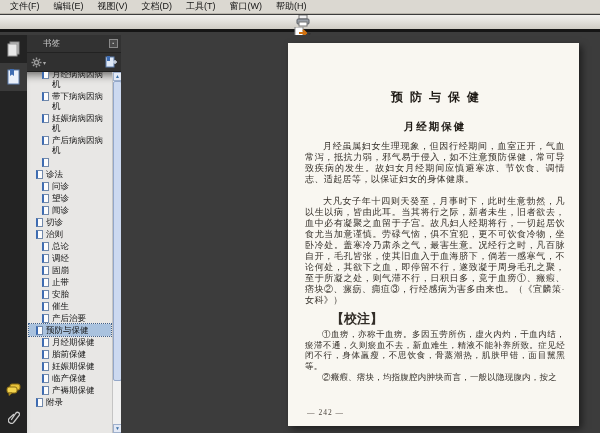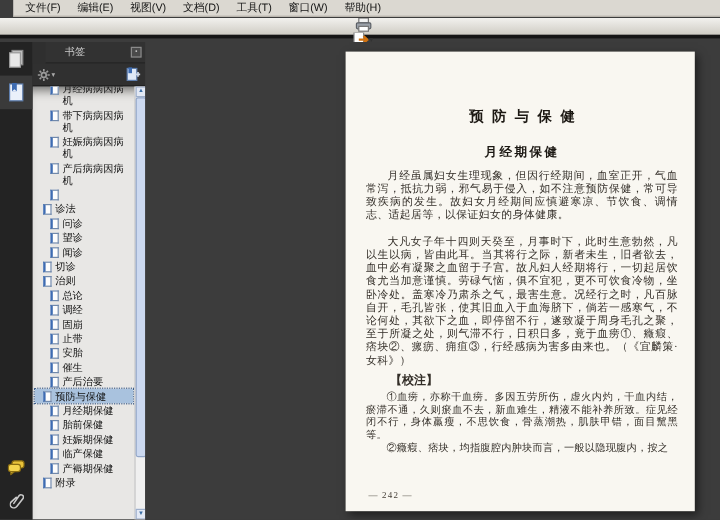--- a/index.html
+++ b/index.html
@@ -1,20 +1,20 @@
 <!DOCTYPE html>
 <html><head>
 <meta charset="utf-8">
 <style>
   * { margin:0; padding:0; box-sizing:border-box; }
   html,body { width:600px; height:433px; overflow:hidden; background:#3c3c3c; }
   .app { position:relative; width:600px; height:433px; font-family:"Liberation Sans",sans-serif; }
 
   
-  .menubar { position:absolute; top:0; left:11px; right:0; height:14px; background:#dbd8d1;
+  .menubar { position:absolute; top:0; left:0; right:0; height:14px; background:#dbd8d1;
     border-bottom:1px solid #b9b5ac; display:flex; align-items:center; padding-left:3px; }
   .menu-item { font-size:9px; line-height:13px; padding:0 7px; color:#141414; cursor:default; }
 
   
   .toolbar { position:absolute; top:15px; left:0; right:0; height:17px;
     background:linear-gradient(#f2f1ee,#cfccc4); border-bottom:3px solid #151515;
     display:flex; align-items:center; padding-left:5px;flex-direction:column; }
   .tbtn { height:15px; min-width:17px; display:flex; align-items:center; justify-content:center;
     border-radius:2px; margin:0 1px; }
   .sep { width:1px; height:12px; background:#a9a59c; border-right:1px solid #f5f4f1; margin:0 4px; }
@@ -34,21 +34,21 @@
 
   
   .iconstrip { width:27px; background:#232323; position:relative; flex:0 0 auto; }
   .stripbtn { width:27px; height:28px; display:flex; align-items:center; justify-content:center; }
   .stripbtn.active { background:#3a3a3a; }
   .strip-bottom { position:absolute; left:0; bottom:2px; width:27px; }
 
   
   .navpanel { width:94px; flex:0 0 auto; display:flex; flex-direction:column; background:#2f2f2f; }
   .panel-header { height:18px; background:#323232; border-bottom:1px solid #222;
-    display:flex; align-items:center; padding:0 3px 0 16px;margin-left:11px; }
+    display:flex; align-items:center; padding:0 3px 0 16px; }
   .panel-title { font-size:8.5px; color:#c9c9c9; flex:1; }
   .panel-opt { width:9px; height:9px; border:1px solid #8a8a8a; background:#4a4a4a; color:#ccc;
     font-size:5px; line-height:7px; text-align:center; }
   .panel-tools { height:19px; background:#303030; border-bottom:1px solid #1e1e1e;
     display:flex; align-items:center; padding:0 4px; }
   .panel-tools .grow { flex:1; }
 
   .tree-wrap { flex:1; display:flex; background:#e8e7e5; box-shadow:inset 0 9px 9px -6px rgba(0,0,0,.55); overflow:hidden; }
   .tree { flex:1; overflow:hidden; padding:0 1px 15px 2px; margin-top:-4px; }
   .tree-row { display:flex; gap:3px; padding:1px 1px 1px 7px; font-size:8.5px; line-height:10px;
@@ -71,21 +71,21 @@
   .page { position:absolute; left:167px; top:8px; width:291px; height:383px; background:#f9f7f1;
     box-shadow:3px 3px 7px rgba(0,0,0,.5); color:#2c2822; font-family:"Liberation Serif",serif;
     padding:0 14px 0 17px; }
   .doc-title { margin-top:46px; text-align:center; font-size:12px; font-weight:bold;
     letter-spacing:7px; color:#1c1813; text-indent:7px; }
   .doc-p { margin-top:7px; font-size:9px; line-height:11px; text-align:justify; text-indent:2em;
     letter-spacing:0.4px; color:#332e28; }
   .doc-h2 { margin-top:14px; margin-bottom:7px; text-align:center; font-size:10.5px; font-weight:bold;
     letter-spacing:2px; color:#1c1813; }
   .doc-quote { margin-top:11px; }
-  .notes-h { margin-top:4px; font-size:10px; font-weight:bold; text-indent:2em; color:#332e28; }
+  .notes-h { margin-top:4px; font-size:13px; font-weight:bold; text-indent:2em; color:#332e28; }
   .note { font-size:8.5px; line-height:10.5px; margin-top:1px; text-align:justify; text-indent:2em;
     letter-spacing:0.2px; color:#332e28; }
   .pageno { position:absolute; left:19px; bottom:9px; font-size:7.5px; color:#4a443c; letter-spacing:1px; }
 
   svg { display:block; }
 </style>
 </head>
 <body>
 
 <div class="app">

